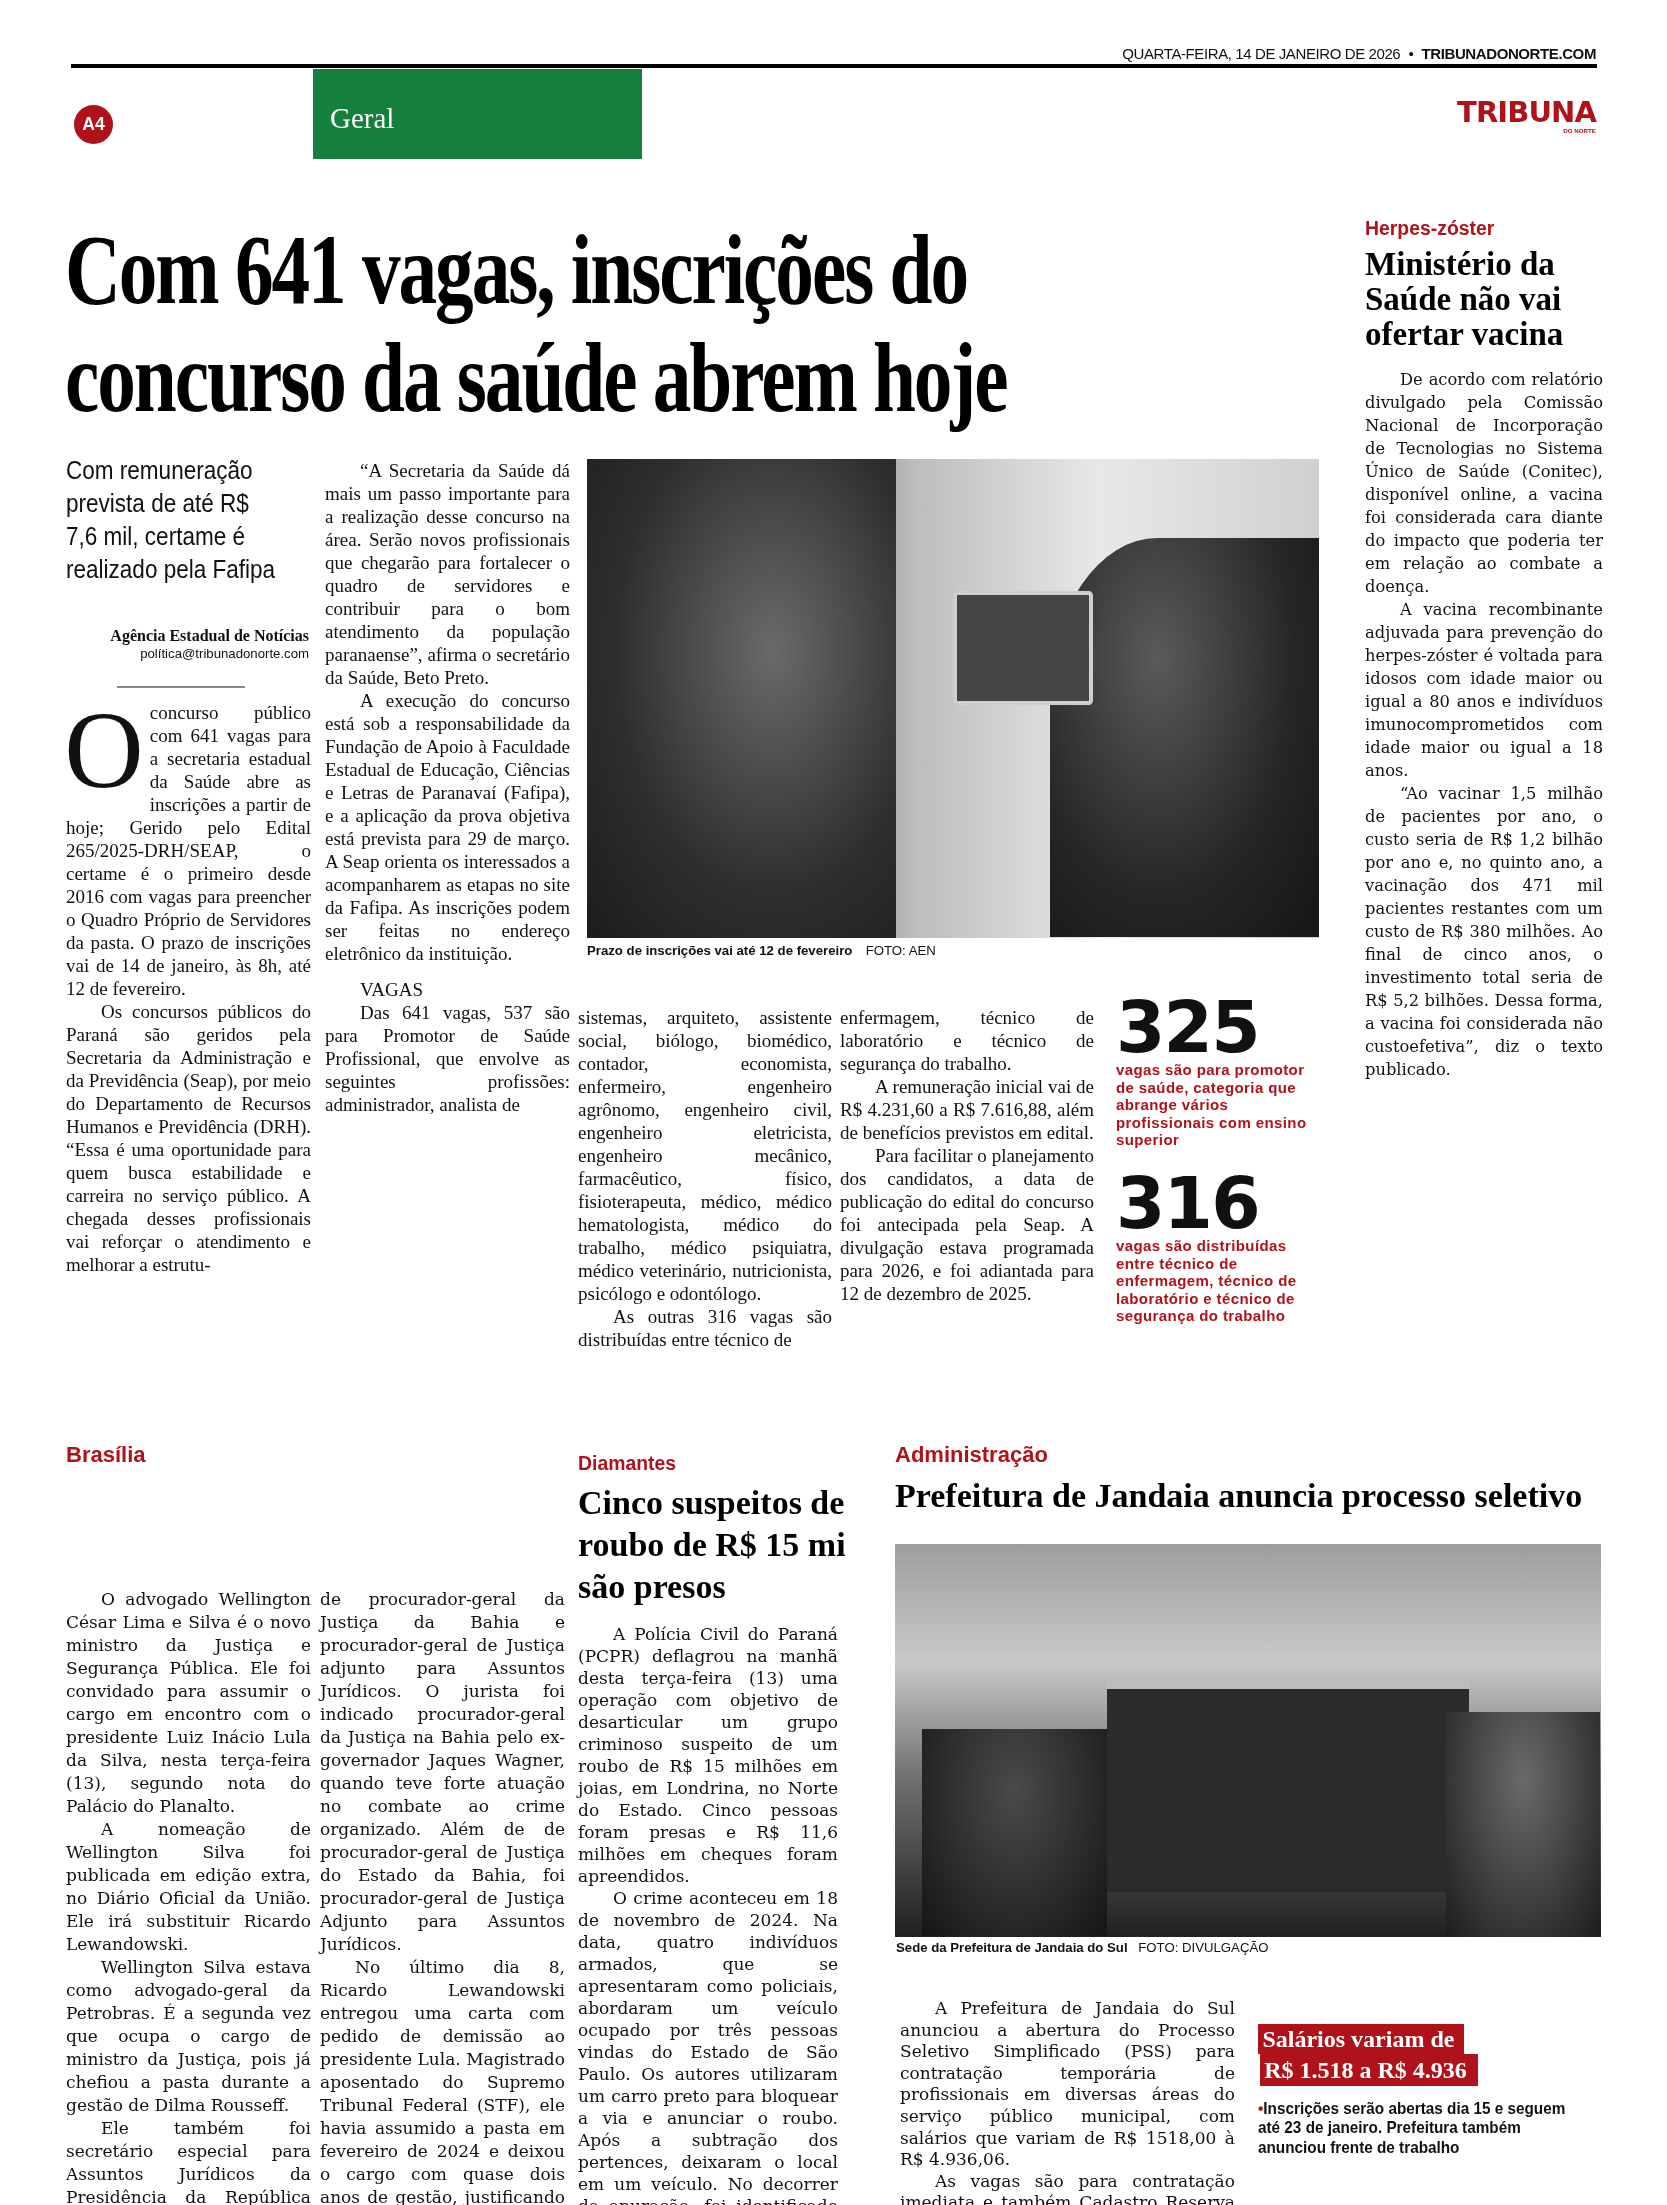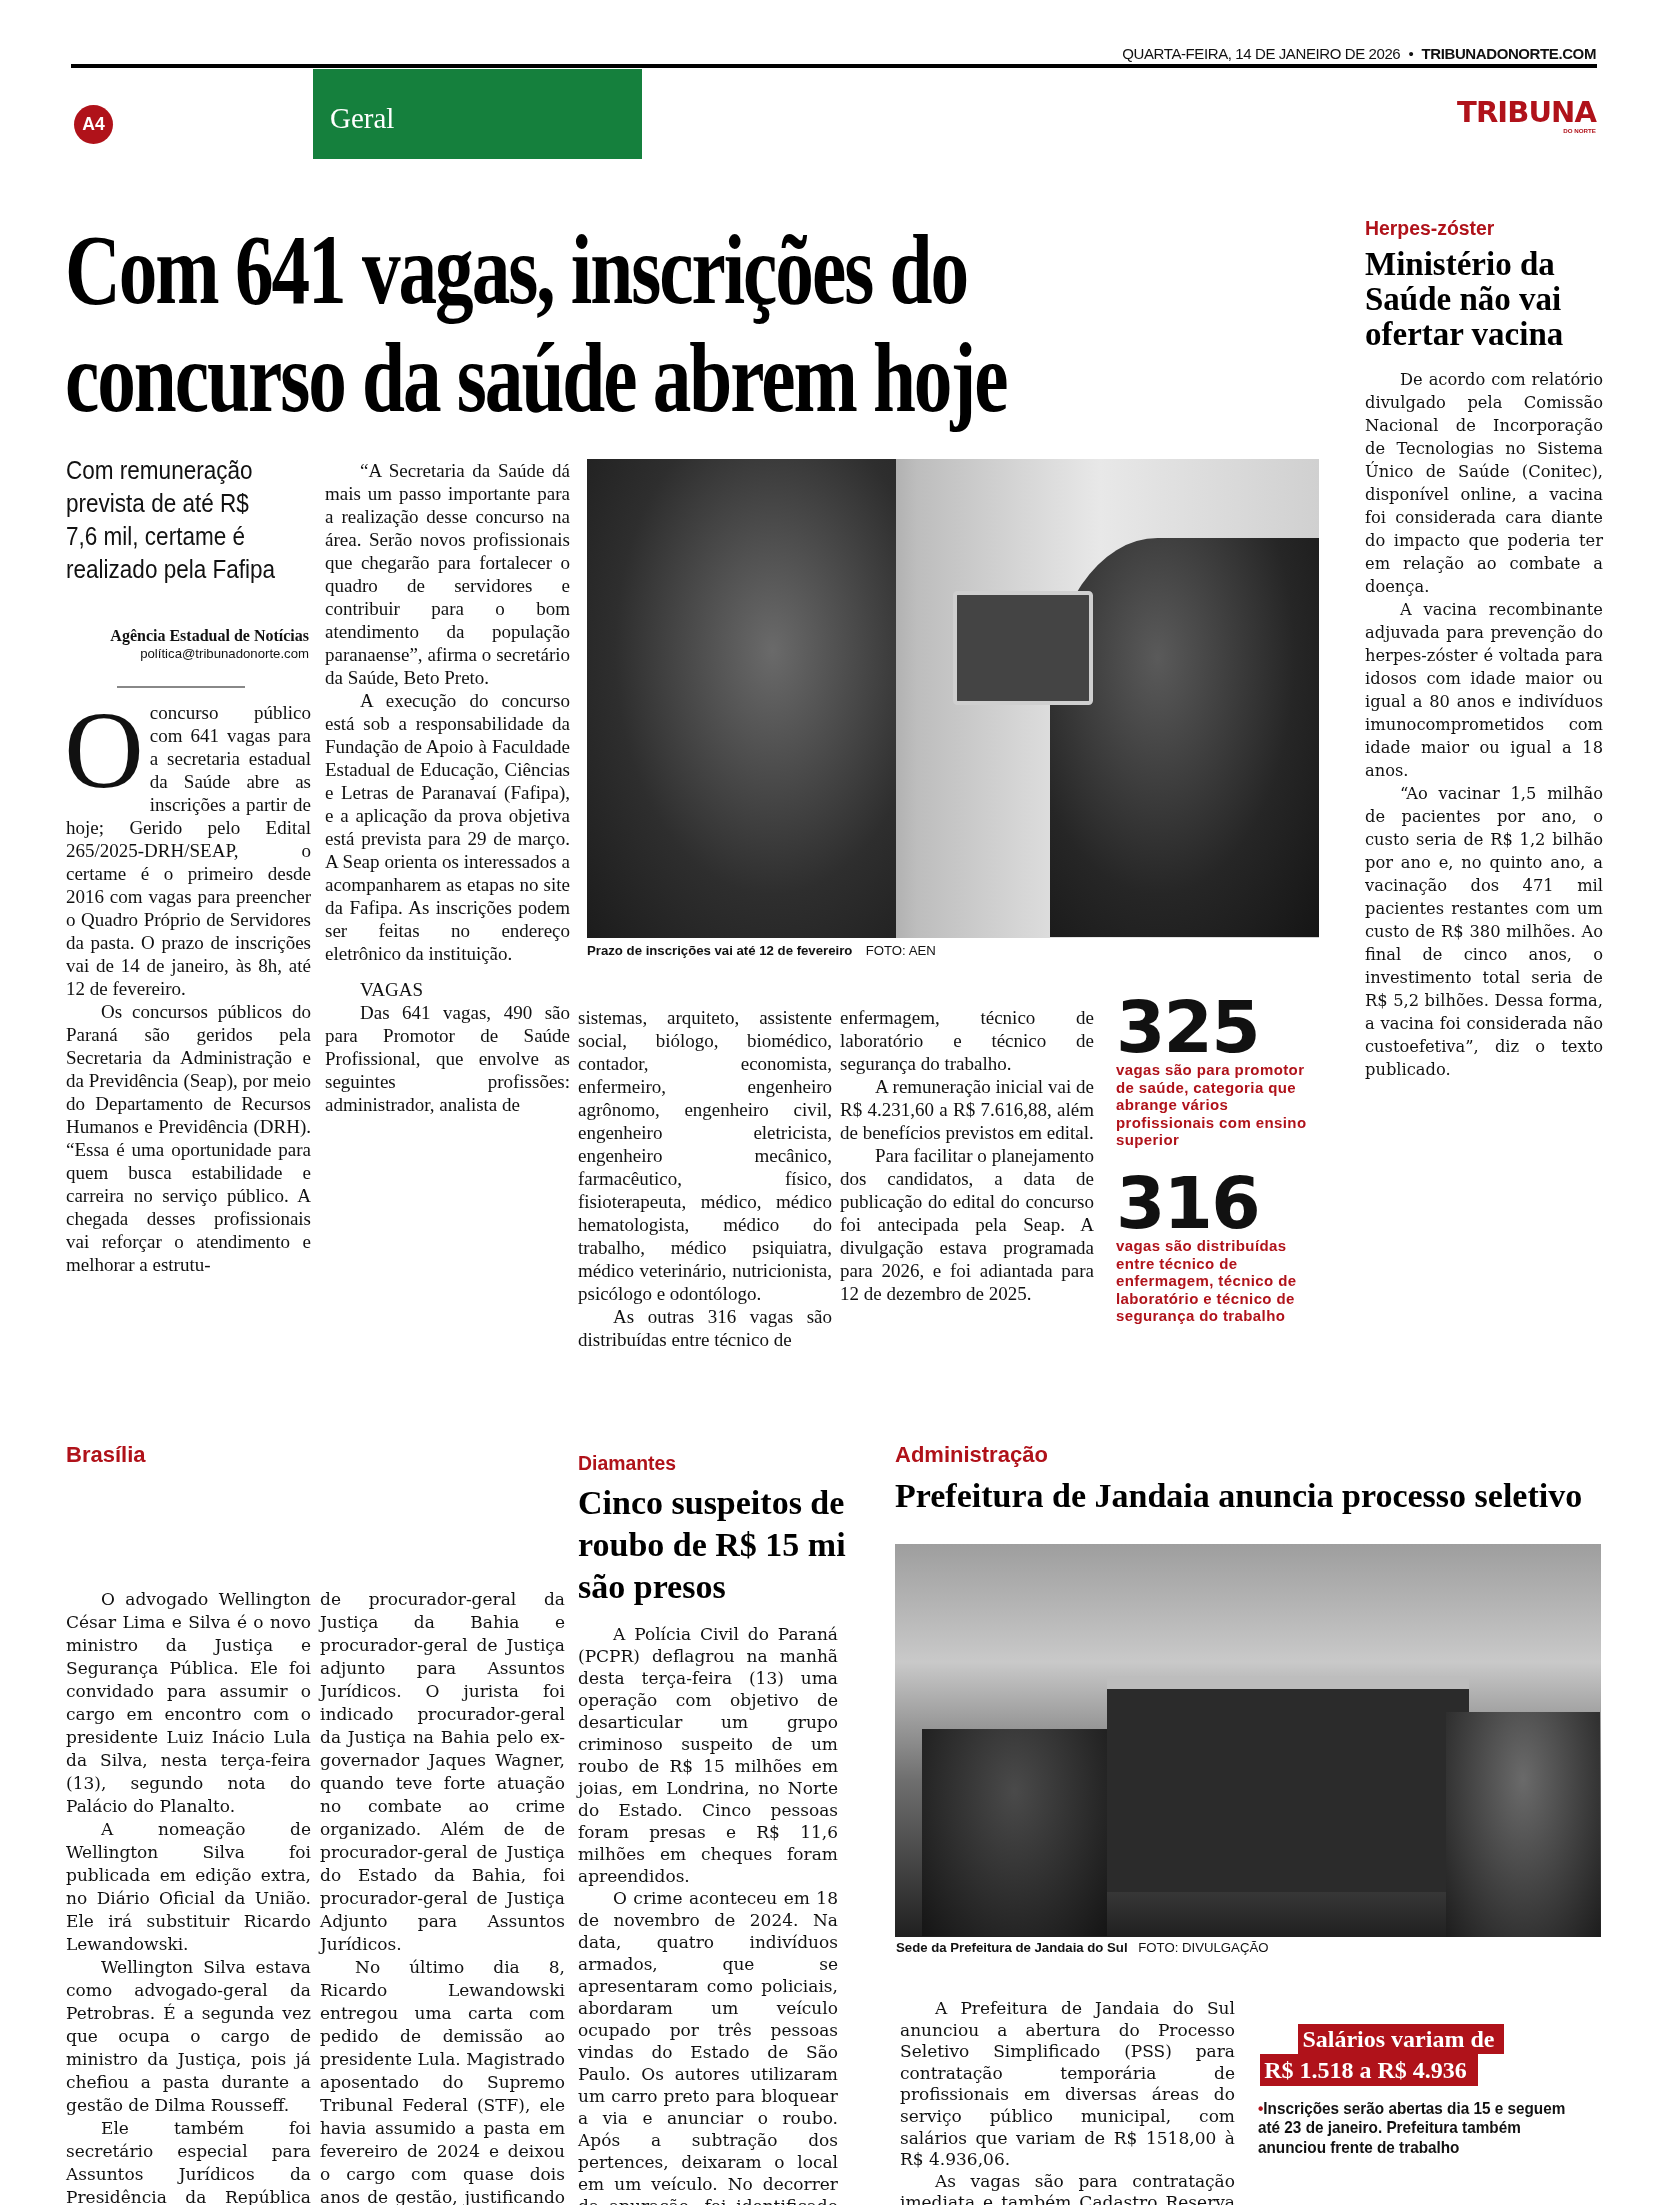--- a/index.html
+++ b/index.html
@@ -57,21 +57,21 @@
 <div class="abs body-text" style="left:66px; top:701px; width:245px;">
   <span class="serif" style="float:left; font-size:110px; line-height:88px; margin:5.3px 6.2px 0 -1.8px;">O</span>
   <p class="noindent">concurso público com 641 vagas para a secretaria estadual da Saúde abre as inscrições a partir de hoje; Gerido pelo Edital 265/2025-DRH/SEAP, o certame é o primeiro desde 2016 com vagas para preencher o Quadro Próprio de Servidores da pasta. O prazo de inscrições vai de 14 de janeiro, às 8h, até 12 de fevereiro.</p>
   <p>Os concursos públicos do Paraná são geridos pela Secretaria da Administração e da Previdência (Seap), por meio do Departamento de Recursos Humanos e Previdência (DRH). “Essa é uma oportunidade para quem busca estabilidade e carreira no serviço público. A chegada desses profissionais vai reforçar o atendimento e melhorar a estrutu-</p>
 </div>
 
 <div class="abs body-text" style="left:325px; top:459px; width:245px;">
   <p>“A Secretaria da Saúde dá mais um passo importante para a realização desse concurso na área. Serão novos profissionais que chegarão para fortalecer o quadro de servidores e contribuir para o bom atendimento da população paranaense”, afirma o secretário da Saúde, Beto Preto.</p>
   <p>A execução do concurso está sob a responsabilidade da Fundação de Apoio à Faculdade Estadual de Educação, Ciências e Letras de Paranavaí (Fafipa), e a aplicação da prova objetiva está prevista para 29 de março. A Seap orienta os interessados a acompanharem as etapas no site da Fafipa. As inscrições podem ser feitas no endereço eletrônico da instituição.</p>
   <p style="margin-top:13.2px;">VAGAS</p>
-  <p>Das 641 vagas, 490 são para Promotor de Saúde Profissional, que envolve as seguintes profissões: administrador, analista de</p>
+  <p>Das 641 vagas, 537 são para Promotor de Saúde Profissional, que envolve as seguintes profissões: administrador, analista de</p>
 </div>
 
 <div class="abs photo" style="left:587px; top:459px; width:732px; height:479px; background:linear-gradient(90deg,#3a3a3a 0%,#555 20%,#bdbdbd 45%,#e8e8e8 70%,#d0d0d0 100%);">
   <div class="abs" style="left:0; top:0; width:309px; height:479px; background:radial-gradient(ellipse at 60% 40%, #6a6a6a 0%, #2e2e2e 60%, #1c1c1c 100%);"></div>
   <div class="abs" style="left:463px; top:79px; width:269px; height:399px; background:radial-gradient(ellipse at 40% 30%, #5a5a5a 0%, #262626 60%, #151515 100%); border-radius:40% 0 0 0;"></div>
   <div class="abs" style="left:366px; top:132px; width:132px; height:106px; background:#444; border:4.4px solid #cfcfcf; border-radius:4.4px;"></div>
 </div>
 <div class="abs caption" style="left:587px; top:943px;">
   <b>Prazo de inscrições vai até 12 de fevereiro</b>
   <span style="margin-left:9.7px;margin-top:32px;">FOTO: AEN</span>
@@ -147,19 +147,19 @@
   <span style="margin-left:7px;">FOTO: DIVULGAÇÃO</span>
 </div>
 
 <div class="abs body-text" style="left:900px; top:1998px; width:335px; font-family:'DejaVu Serif',serif; font-size:17px; line-height:21.6px;">
   <p>A Prefeitura de Jandaia do Sul anunciou a abertura do Processo Seletivo Simplificado (PSS) para contratação temporária de profissionais em diversas áreas do serviço público municipal, com salários que variam de R$ 1518,00 à R$ 4.936,06.</p>
   <p>As vagas são para contratação imediata e também Cadastro Reserva (CR). Estão previstas oportunidades para auxiliar de consultório dentário, motorista de ambulância, professor de inglês, monitor da educação, auxiliar de serviços gerais, cuidador social, assistente social, psicólogo e auxiliar administrativo.</p>
 
 </div>
 
 <div class="abs" style="left:1258px; top:2024px;">
-  <div class="serif" style="display:inline-block; background:#b0121a; color:#fff; font-weight:bold; font-size:24px; line-height:29px; padding:0.9px 9.7px 0 4.4px;margin-left:40px;">Salários variam de</div><br>
+  <div class="serif" style="display:inline-block; background:#b0121a; color:#fff; font-weight:bold; font-size:24px; line-height:29px; padding:0.9px 9.7px 0 4.4px;">Salários variam de</div><br>
   <div class="serif" style="display:inline-block; background:#b0121a; color:#fff; font-weight:bold; font-size:24px; line-height:32px; padding:0 11.5px 0 4.4px; margin-left:1.8px;">R$ 1.518 a R$ 4.936</div>
   <div class="sans" style="width:344px; margin-top:13.2px; font-weight:bold; font-size:17px; line-height:19.4px; transform:scaleX(0.9); transform-origin:left top;">
     <span class="red">•</span><span>Inscrições serão abertas dia 15 e seguem até 23 de janeiro. Prefeitura também anunciou frente de trabalho</span>
   </div>
 </div>
 
 
 </body></html>

